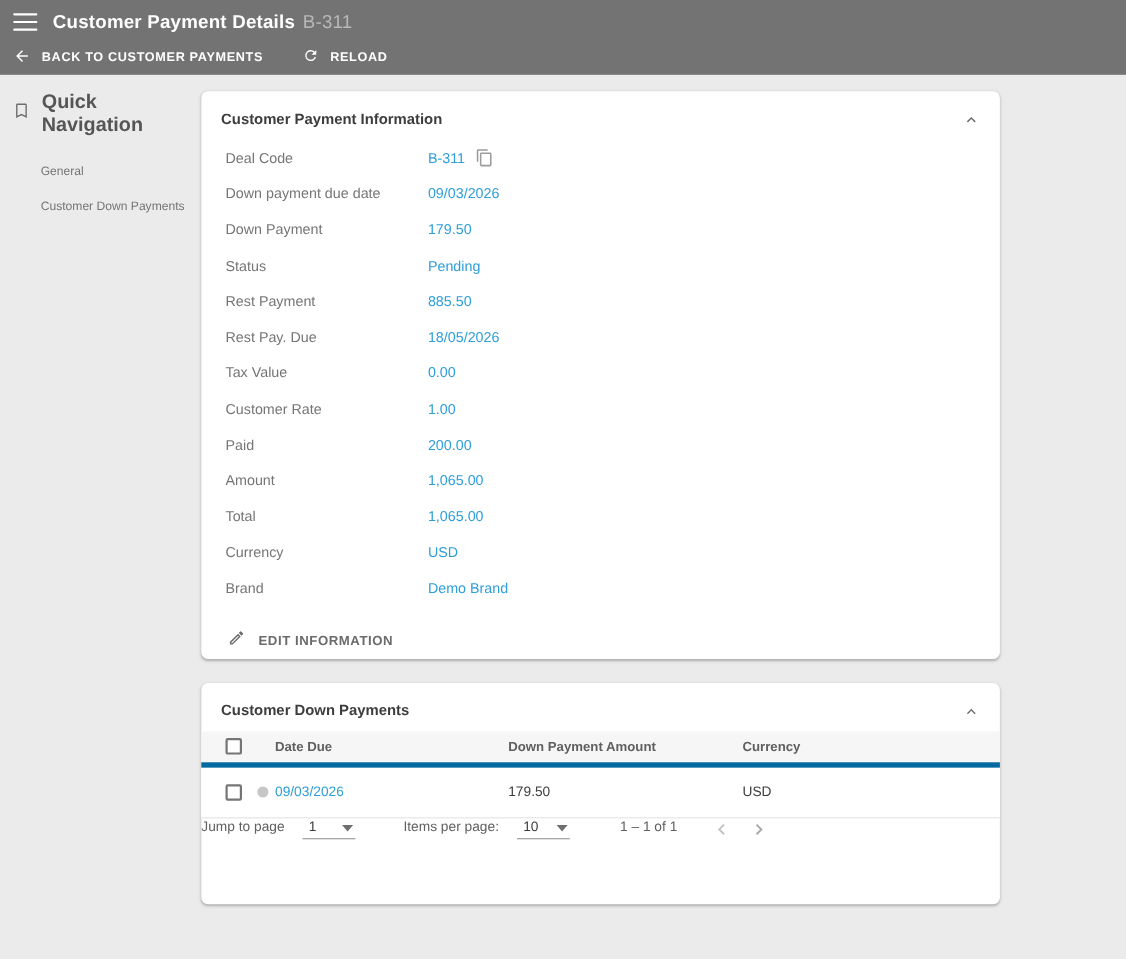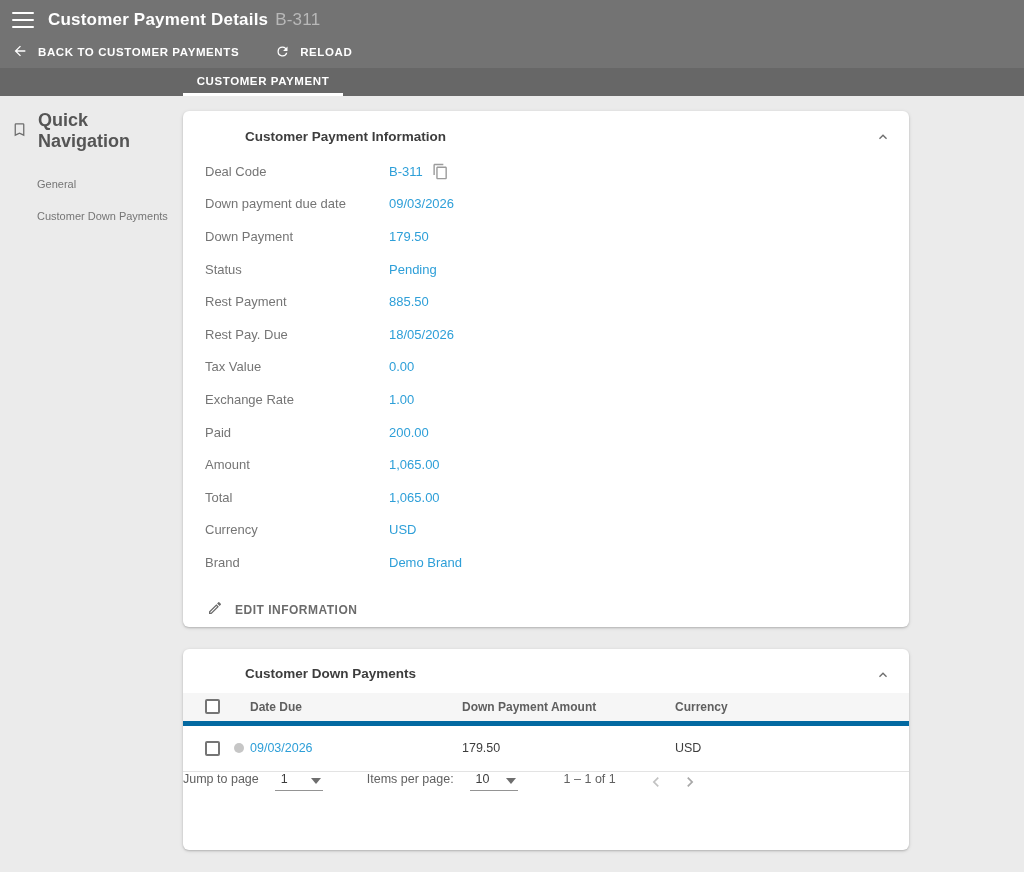--- a/index.html
+++ b/index.html
@@ -31,21 +31,21 @@
   .sidebar { width: 183px; flex: none; padding: 14px 0 0 11px; }
   .sidebar-header { display: flex; align-items: center; }
   .sidebar-header svg { fill: none; stroke: #6e6e6e; stroke-width: 1.8; }
   .sidebar-title { margin-left: 10px; font-size: 18px; font-weight: bold; color: #555; }
   .sidebar-nav { margin: 26px 0 0 26px; }
   .sidebar-item { font-size: 11px; color: #757575; margin-bottom: 20px; cursor: pointer; }
   .content { flex: 1; padding-top: 15px; }
   
   .card { width: 726px; background: #fff; border-radius: 6px;
           box-shadow: 0 1px 2px rgba(0,0,0,.18), 0 1px 4px rgba(0,0,0,.1); position: relative; }
-  .card-header { height: 44px; display: flex; align-items: center; padding: 6px 34px 0; margin-left: 28px; }
+  .card-header { height: 44px; display: flex; align-items: center; padding: 6px 18px 0; }
   .card-title { font-size: 13.5px; font-weight: bold; color: #3d3d3d; }
   .collapse-btn { position: absolute; right: 16px; top: 16px; background: none; border: none; cursor: pointer; padding: 2px; }
   .collapse-btn svg { fill: #6e6e6e; }
   
   .fields { padding-left: 22px; }
   .field-row { display: flex; align-items: center; height: 32.6px; }
   .field-label { width: 184px; font-size: 13px; color: #757575; }
   .field-value { font-size: 13px; color: #2e9fd8; display: flex; align-items: center; }
   .copy-btn { background: none; border: none; cursor: pointer; margin-left: 9px; padding: 0; line-height: 0; }
   .copy-btn svg { fill: #9c9c9c; }
@@ -100,23 +100,20 @@
         <span class="lbl">BACK TO CUSTOMER PAYMENTS</span>
       </button>
       <button class="bar-btn reload-btn">
         <span><svg width="15" height="15" viewBox="0 0 24 24">
               <path d="M17.65 6.35A7.96 7.96 0 0 0 12 4a8 8 0 1 0 7.73 10h-2.08A6 6 0 1 1 12 6c1.66 0 3.14.69 4.22 1.78L13 11h7V4l-2.35 2.35z"></path>
             </svg></span>
         <span class="lbl">RELOAD</span>
       </button>
     </div>
   </div>
-  <div class="tabbar">
-    <div class="tab">CUSTOMER PAYMENT</div>
-  </div>
 </header>
 
 <div class="layout">
 
   <aside class="sidebar">
     <div class="sidebar-header">
       <span><svg width="17" height="17" viewBox="0 0 24 24">
             <path d="M17 4H7a1 1 0 0 0-1 1v15l6-2.8 6 2.8V5a1 1 0 0 0-1-1z"></path>
           </svg></span>
       <span class="sidebar-title">Quick Navigation</span>
@@ -166,21 +163,21 @@
         </div>
         <div class="field-row">
           <span class="field-label">Rest Pay. Due</span>
           <span class="field-value">18/05/2026</span>
         </div>
         <div class="field-row">
           <span class="field-label">Tax Value</span>
           <span class="field-value">0.00</span>
         </div>
         <div class="field-row">
-          <span class="field-label">Exchange Rate</span>
+          <span class="field-label">Customer Rate</span>
           <span class="field-value">1.00</span>
         </div>
         <div class="field-row">
           <span class="field-label">Paid</span>
           <span class="field-value">200.00</span>
         </div>
         <div class="field-row">
           <span class="field-label">Amount</span>
           <span class="field-value">1,065.00</span>
         </div>

